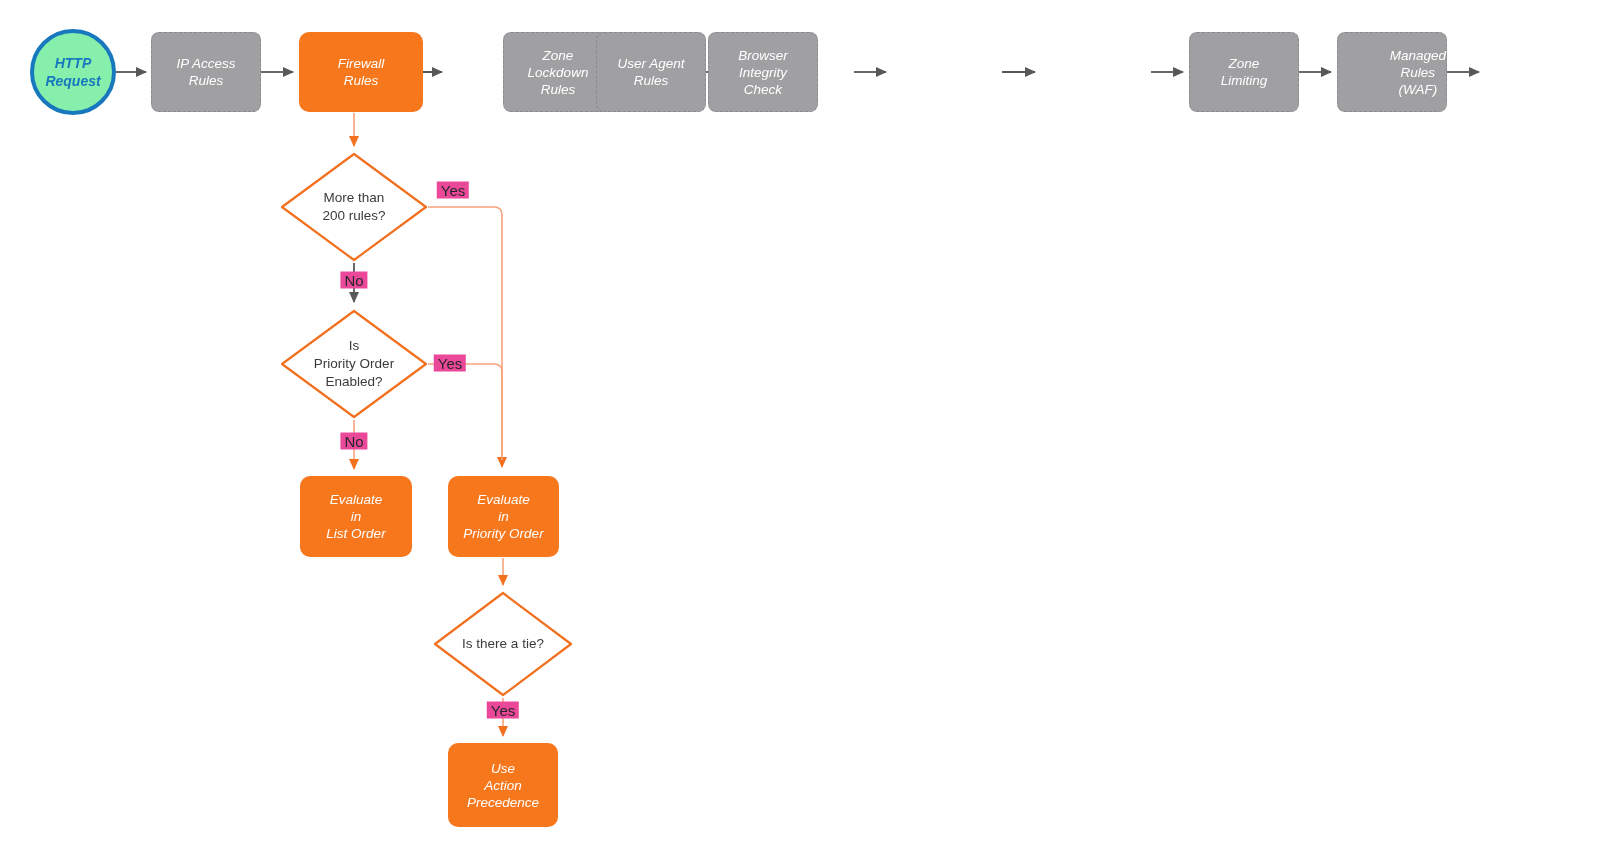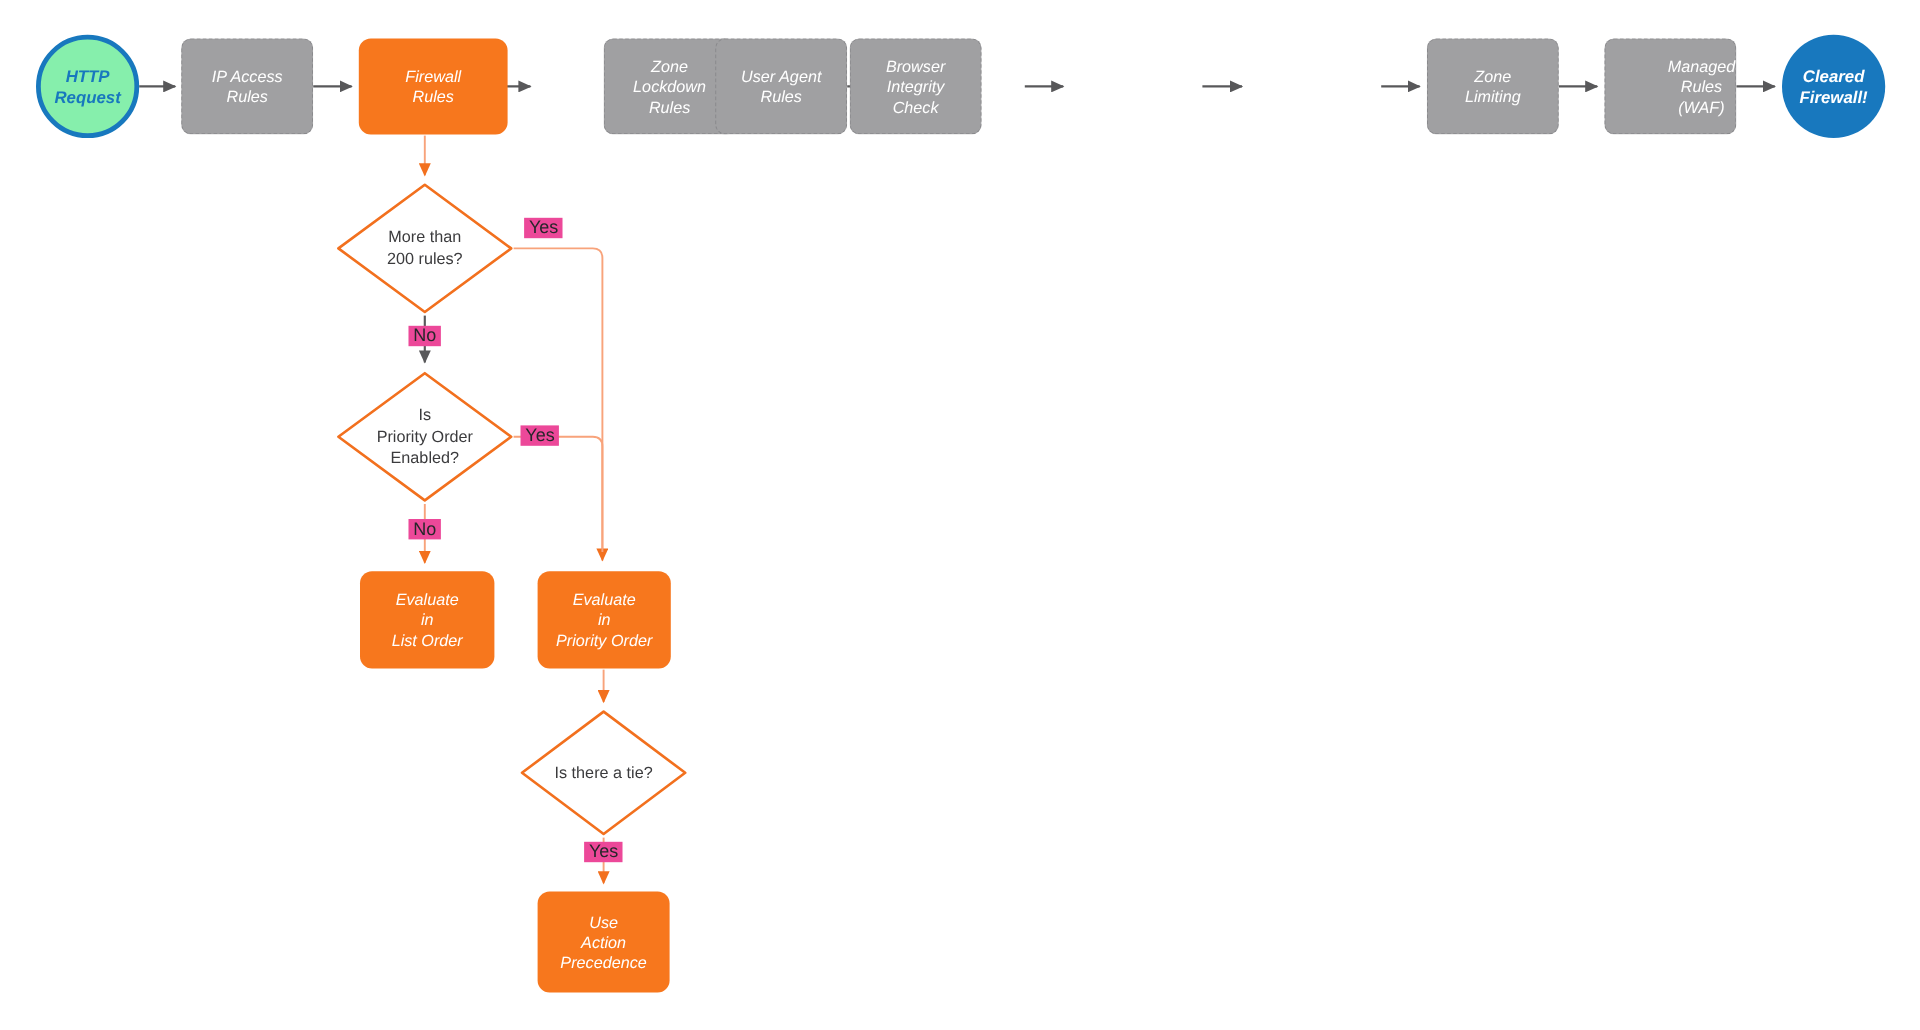--- a/index.html
+++ b/index.html
@@ -175,24 +175,20 @@
     <span class="lbl">Zone
 Limiting</span>
   </div>
 
   <div class="node box gray" style="left:1337px;justify-content:flex-end;">
     <span class="lbl">Managed
 Rules
 (WAF)</span>
   </div>
 
-  <div class="node circle end" style="left:1485px;">
-    <span class="lbl">Cleared
-Firewall!</span>
-  </div>
 
   <div class="node diamond" style="left:280px;top:152px;width:148px;height:110px;">
     <svg viewBox="0 0 148 110" xmlns="http://www.w3.org/2000/svg">
       <polygon points="74,2 146,55 74,108 2,55"></polygon>
     </svg>
     <span class="lbl">More than
 200 rules?</span>
   </div>
 
   <div class="node diamond" style="left:280px;top:309px;width:148px;height:110px;">

